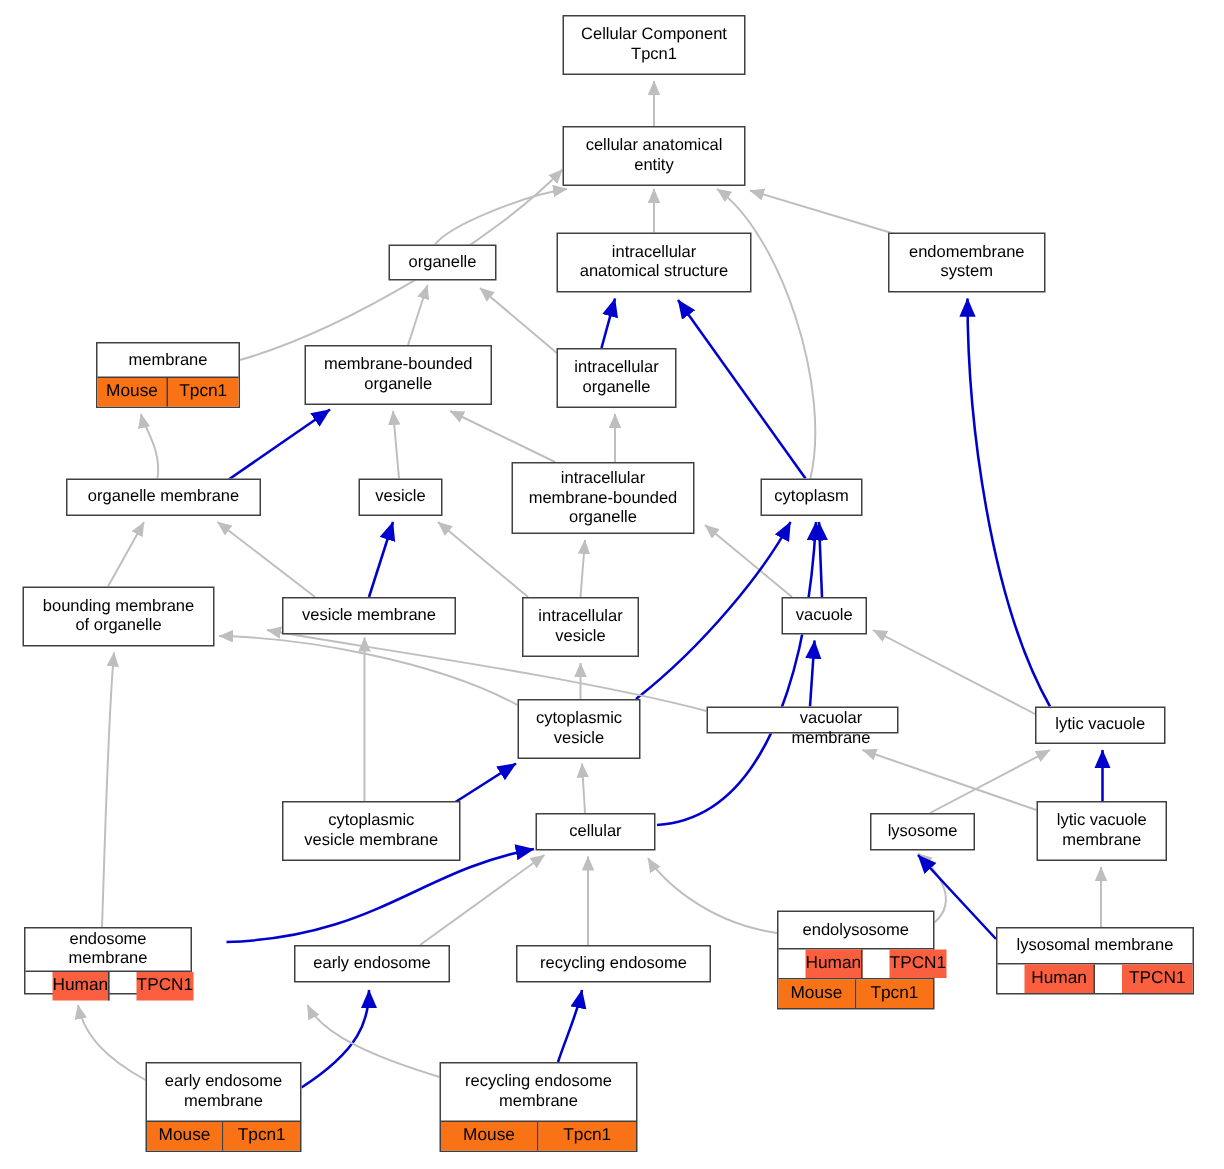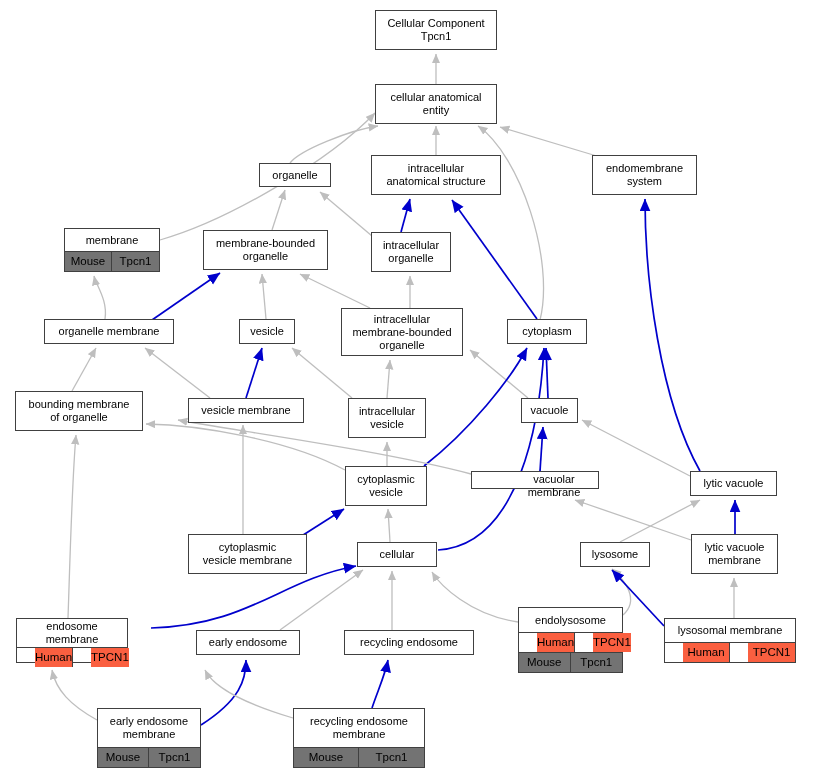--- a/index.html
+++ b/index.html
@@ -58,21 +58,21 @@
     align-items: center;
     justify-content: center;
     font-size: 11.5px;
     color: #000000;
     line-height: 13px;
   }
   .sp-cell.left {
     border-right: 1.3px solid #404040;
   }
   .sp-human { background: #FA5F40; margin-left: 18px; }
-  .sp-mouse { background: #737373; }
+  .sp-mouse { background: #f97316; }
 </style>
 </head>
 <body>
 
 <div id="canvas">
   <svg id="edges" viewBox="0 0 816 779">
     <defs>
       <marker id="ah-grey" markerWidth="9" markerHeight="9" refX="7.2" refY="3.2" orient="auto" markerUnits="strokeWidth">
         <path d="M0,0 L7.4,3.2 L0,6.4 z" fill="#BEBEBE"></path>
       </marker>
@@ -170,21 +170,21 @@
         <div class="node-title">organelle membrane</div>
       </div>
       <div class="node" style="left: 239px; top: 319px; width: 56px; height: 25px;">
         <div class="node-title">vesicle</div>
       </div>
       <div class="node" style="left: 341px; top: 308px; width: 122px; height: 48px;">
         <div class="node-title">intracellular
 membrane-bounded
 organelle</div>
       </div>
-      <div class="node" style="left: 507px; top: 319px; width: 80px; height: 25px;">
+      <div class="node" style="left: 507px; top: 319px; width: 68px; height: 25px;">
         <div class="node-title">cytoplasm</div>
       </div>
       <div class="node" style="left: 15px; top: 391px; width: 128px; height: 40px;">
         <div class="node-title">bounding membrane
 of organelle</div>
       </div>
       <div class="node" style="left: 188px; top: 398px; width: 116px; height: 25px;">
         <div class="node-title">vesicle membrane</div>
       </div>
       <div class="node" style="left: 348px; top: 398px; width: 78px; height: 40px;">

